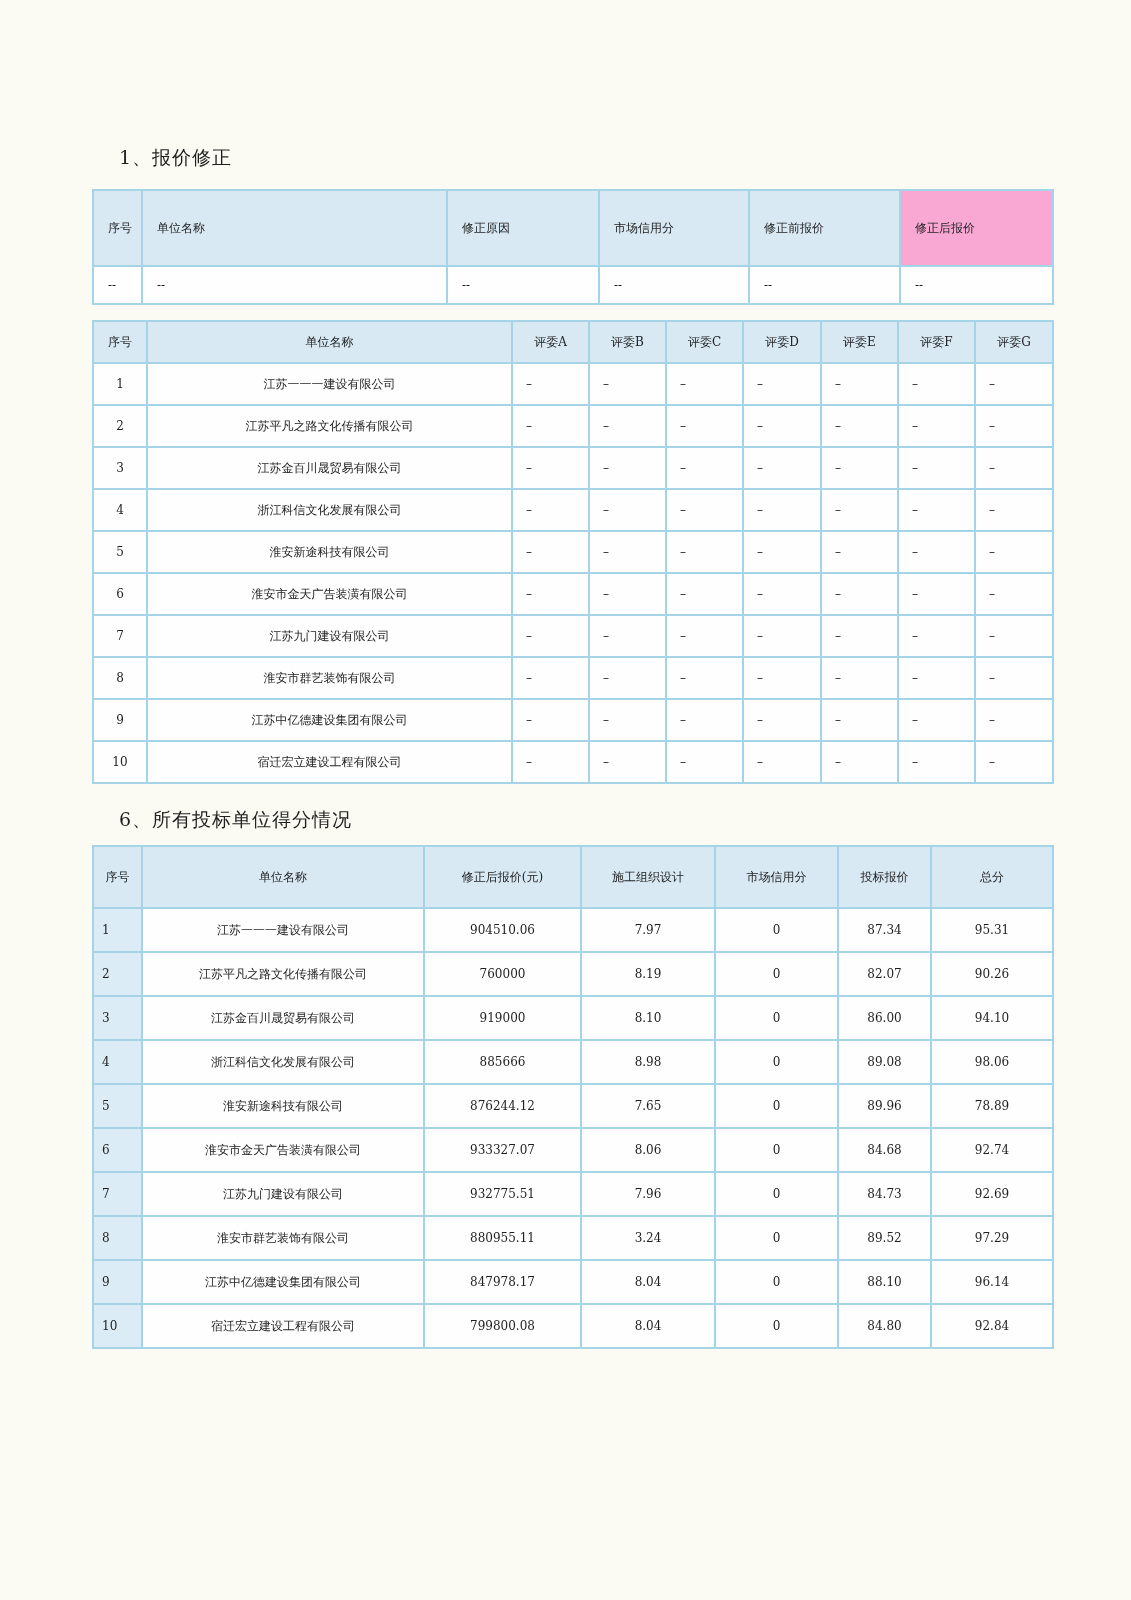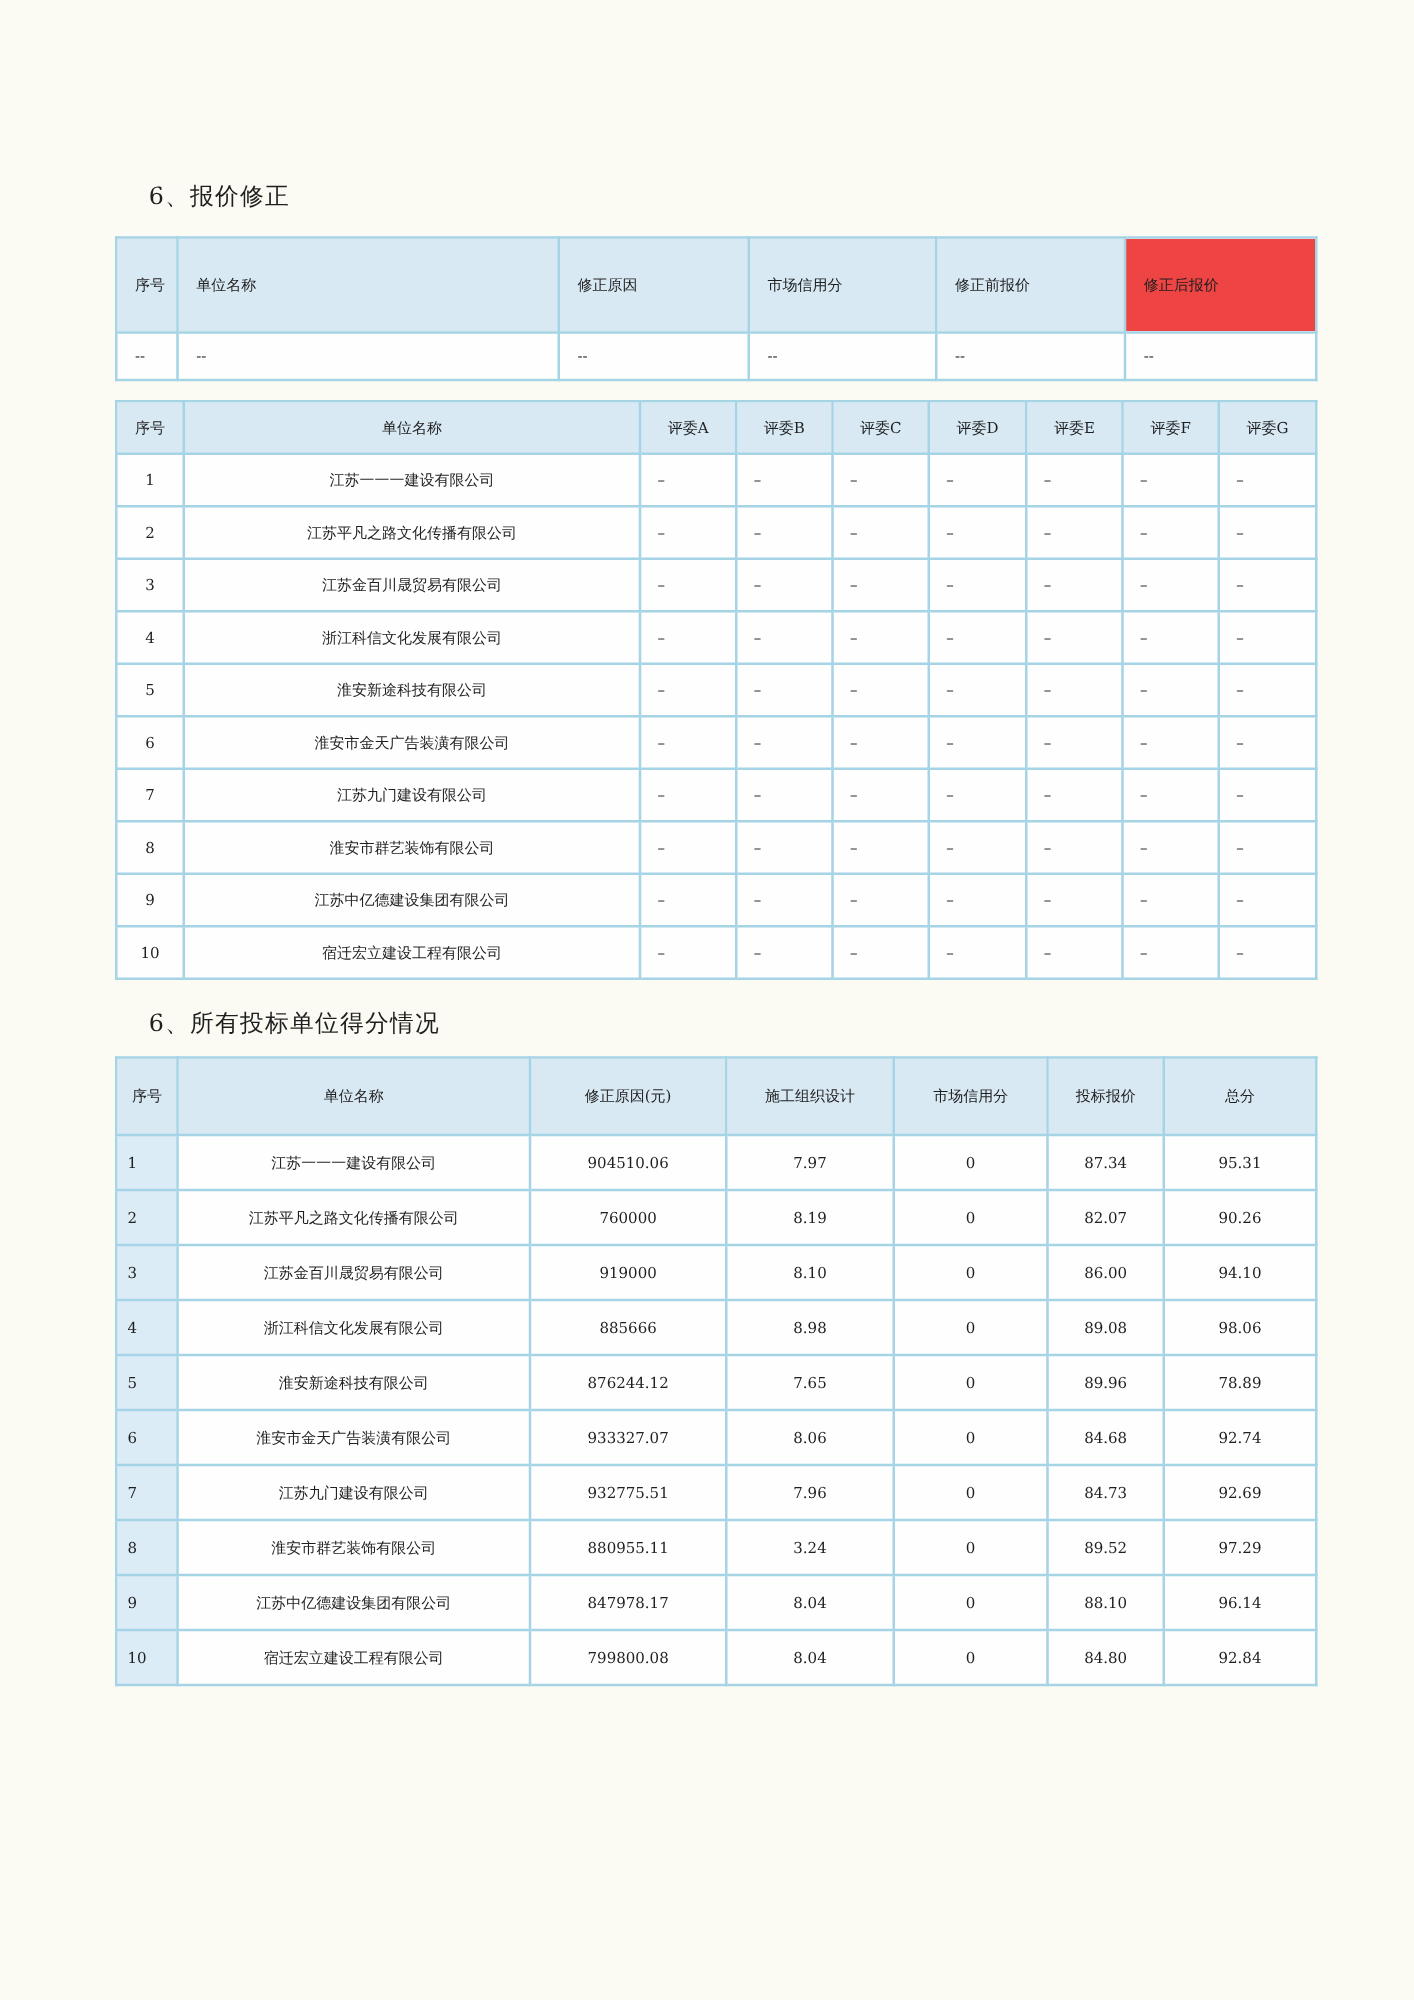--- a/index.html
+++ b/index.html
@@ -42,21 +42,21 @@
   tbody td { background: #fefefe; }
 
   
   .t1 { margin-top: 21px; }
   .t1 th {
     height: 76px;
     text-align: left;
     padding-left: 14px;
     line-height: 26px;
   }
-  .t1 thead th:last-child { background: #ef4444; }
+  .t1 thead th:last-child { background: #f9a8d4; }
   .t1 td {
     height: 38px;
     text-align: left;
     padding-left: 14px;
   }
 
   
   .t2 { margin-top: 15px; }
   .t2 th { height: 42px; text-align: center; }
   .t2 td { height: 42px; text-align: center; }
@@ -70,21 +70,21 @@
     text-align: left;
     padding-left: 8px;
     background: #dcecf6;
   }
 </style>
 </head>
 <body>
 
 <div class="content">
 
-  <h2 class="section-title">6、报价修正</h2>
+  <h2 class="section-title">1、报价修正</h2>
 
   <table class="t1">
     <colgroup>
       <col style="width:49px">
         <col style="width:305px">
         <col style="width:152px">
       <col style="width:150px">
         <col style="width:151px">
         <col style="width:153px">
     </colgroup>
@@ -259,21 +259,21 @@
         <col style="width:157px">
       <col style="width:134px">
         <col style="width:123px">
         <col style="width:93px">
       <col style="width:122px">
     </colgroup>
   <thead>
         <tr>
           <th>序号</th>
           <th>单位名称</th>
-          <th>修正原因(元)</th>
+          <th>修正后报价(元)</th>
           <th>施工组织设计</th>
           <th>市场信用分</th>
           <th>投标报价</th>
           <th>总分</th>
         </tr>
       </thead>
       <tbody>
         <tr>
           <td>1</td>
           <td>江苏一一一建设有限公司</td>

